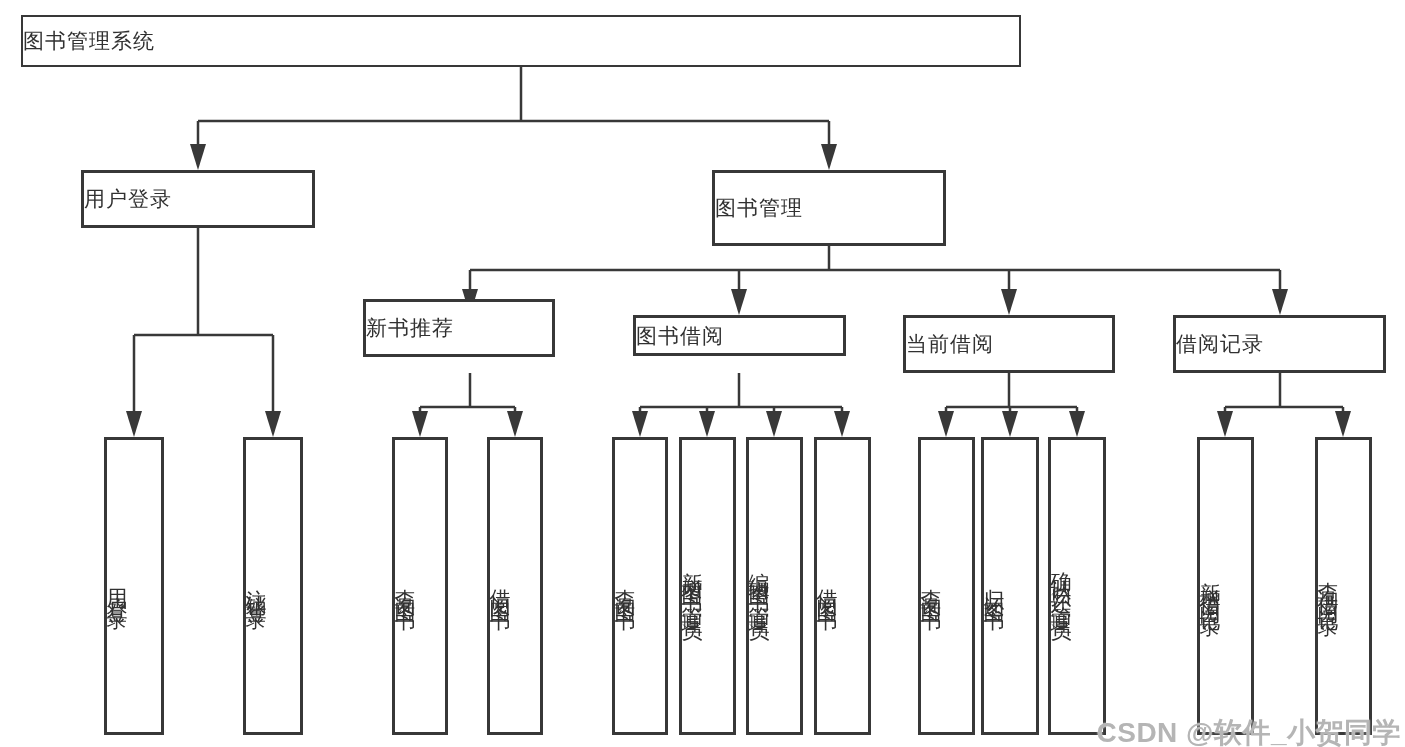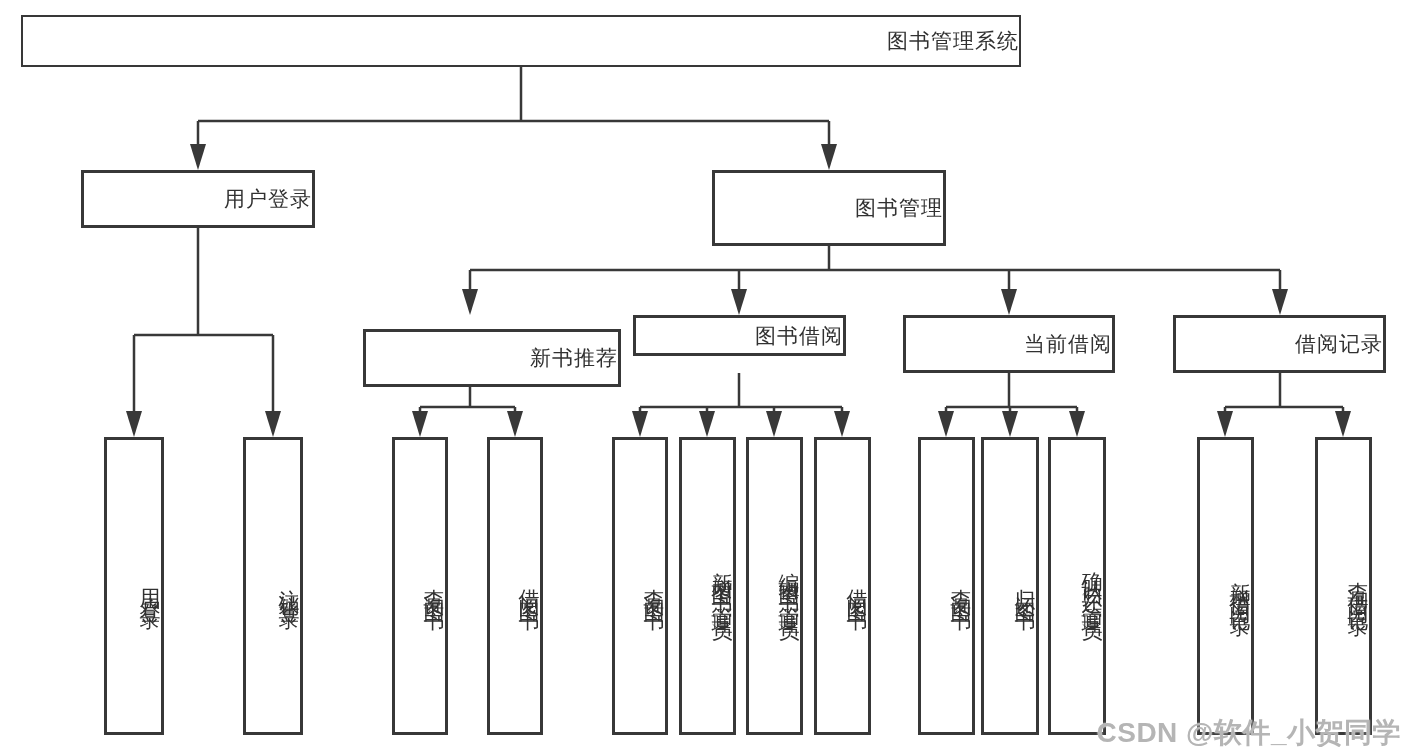--- a/index.html
+++ b/index.html
@@ -11,21 +11,21 @@
     overflow:hidden;
   }
   .wires{position:absolute;left:0;top:0;z-index:1;}
   .node{
     position:absolute;
     box-sizing:border-box;
     background:#ffffff;
     border:3px solid #383838;
     display:flex;
     align-items:center;
-    justify-content:flex-end;
+    justify-content:flex-start;
     color:#313131;
     z-index:2;
   }
   .node.root{border-width:2px;}
   .node .label{
     font-size:21px;
     letter-spacing:1px;
     white-space:nowrap;
   }
   .node.v .label{
@@ -90,21 +90,21 @@
     <span class="label">图书管理系统</span>
   </div>
 
   <div class="node" style="left:81px;top:170px;width:234px;height:58px">
     <span class="label">用户登录</span>
   </div>
   <div class="node" style="left:712px;top:170px;width:234px;height:76px">
     <span class="label">图书管理</span>
   </div>
 
-  <div class="node" style="left:363px;top:329px;width:258px;height:58px">
+  <div class="node" style="left:363px;top:299px;width:192px;height:58px">
     <span class="label">新书推荐</span>
   </div>
   <div class="node" style="left:633px;top:315px;width:213px;height:41px">
     <span class="label">图书借阅</span>
   </div>
   <div class="node" style="left:903px;top:315px;width:212px;height:58px">
     <span class="label">当前借阅</span>
   </div>
   <div class="node" style="left:1173px;top:315px;width:213px;height:58px">
     <span class="label">借阅记录</span>

